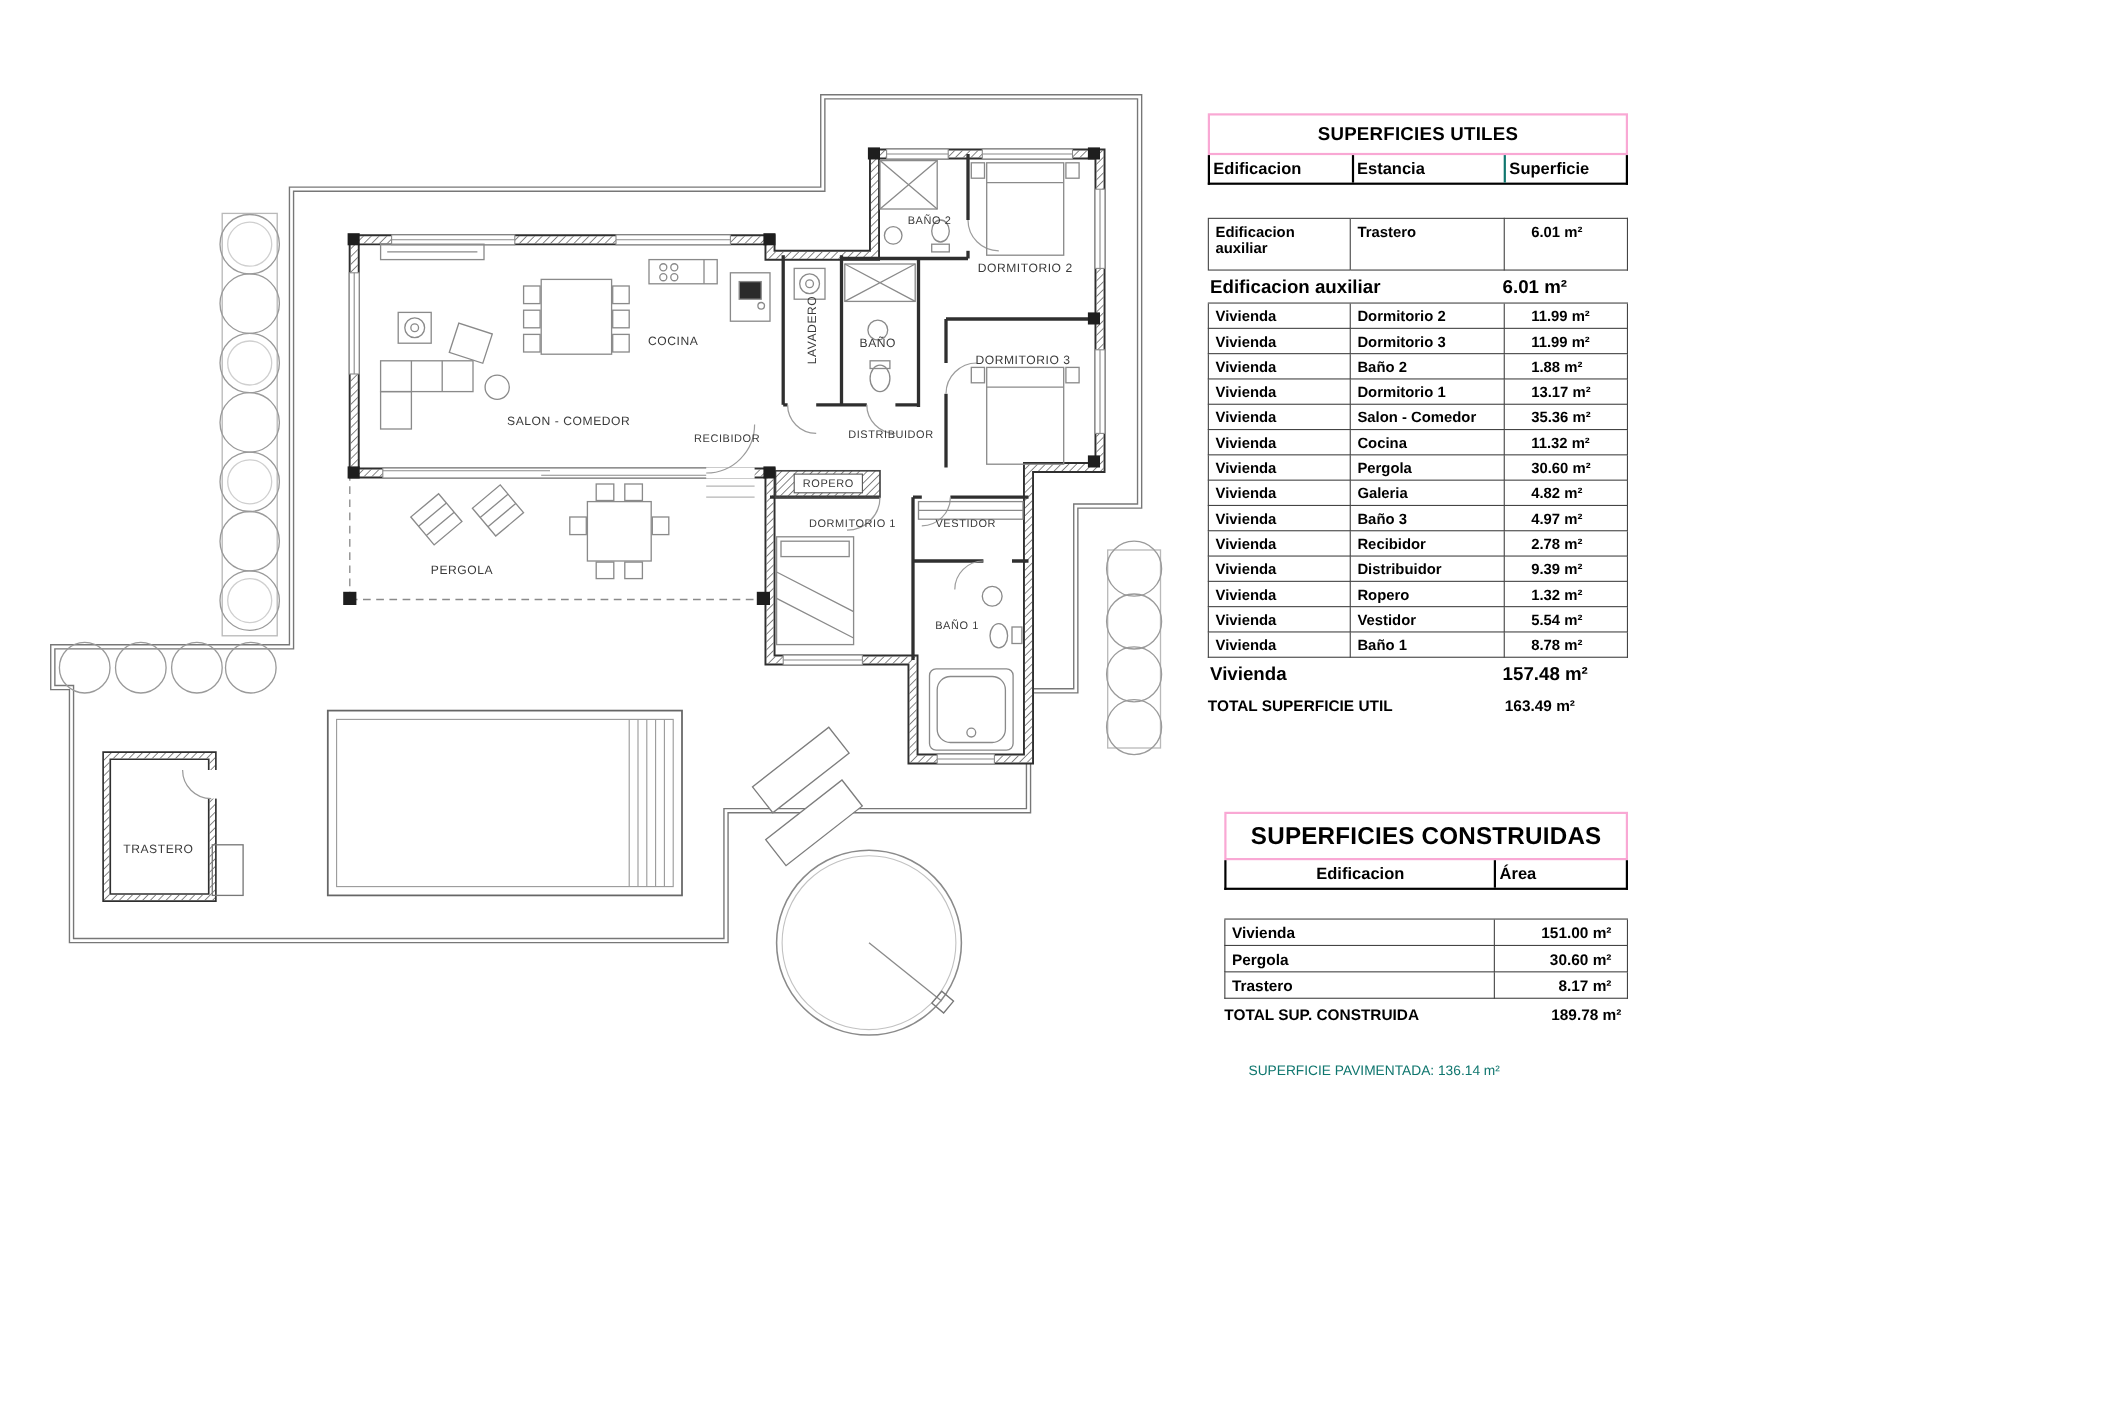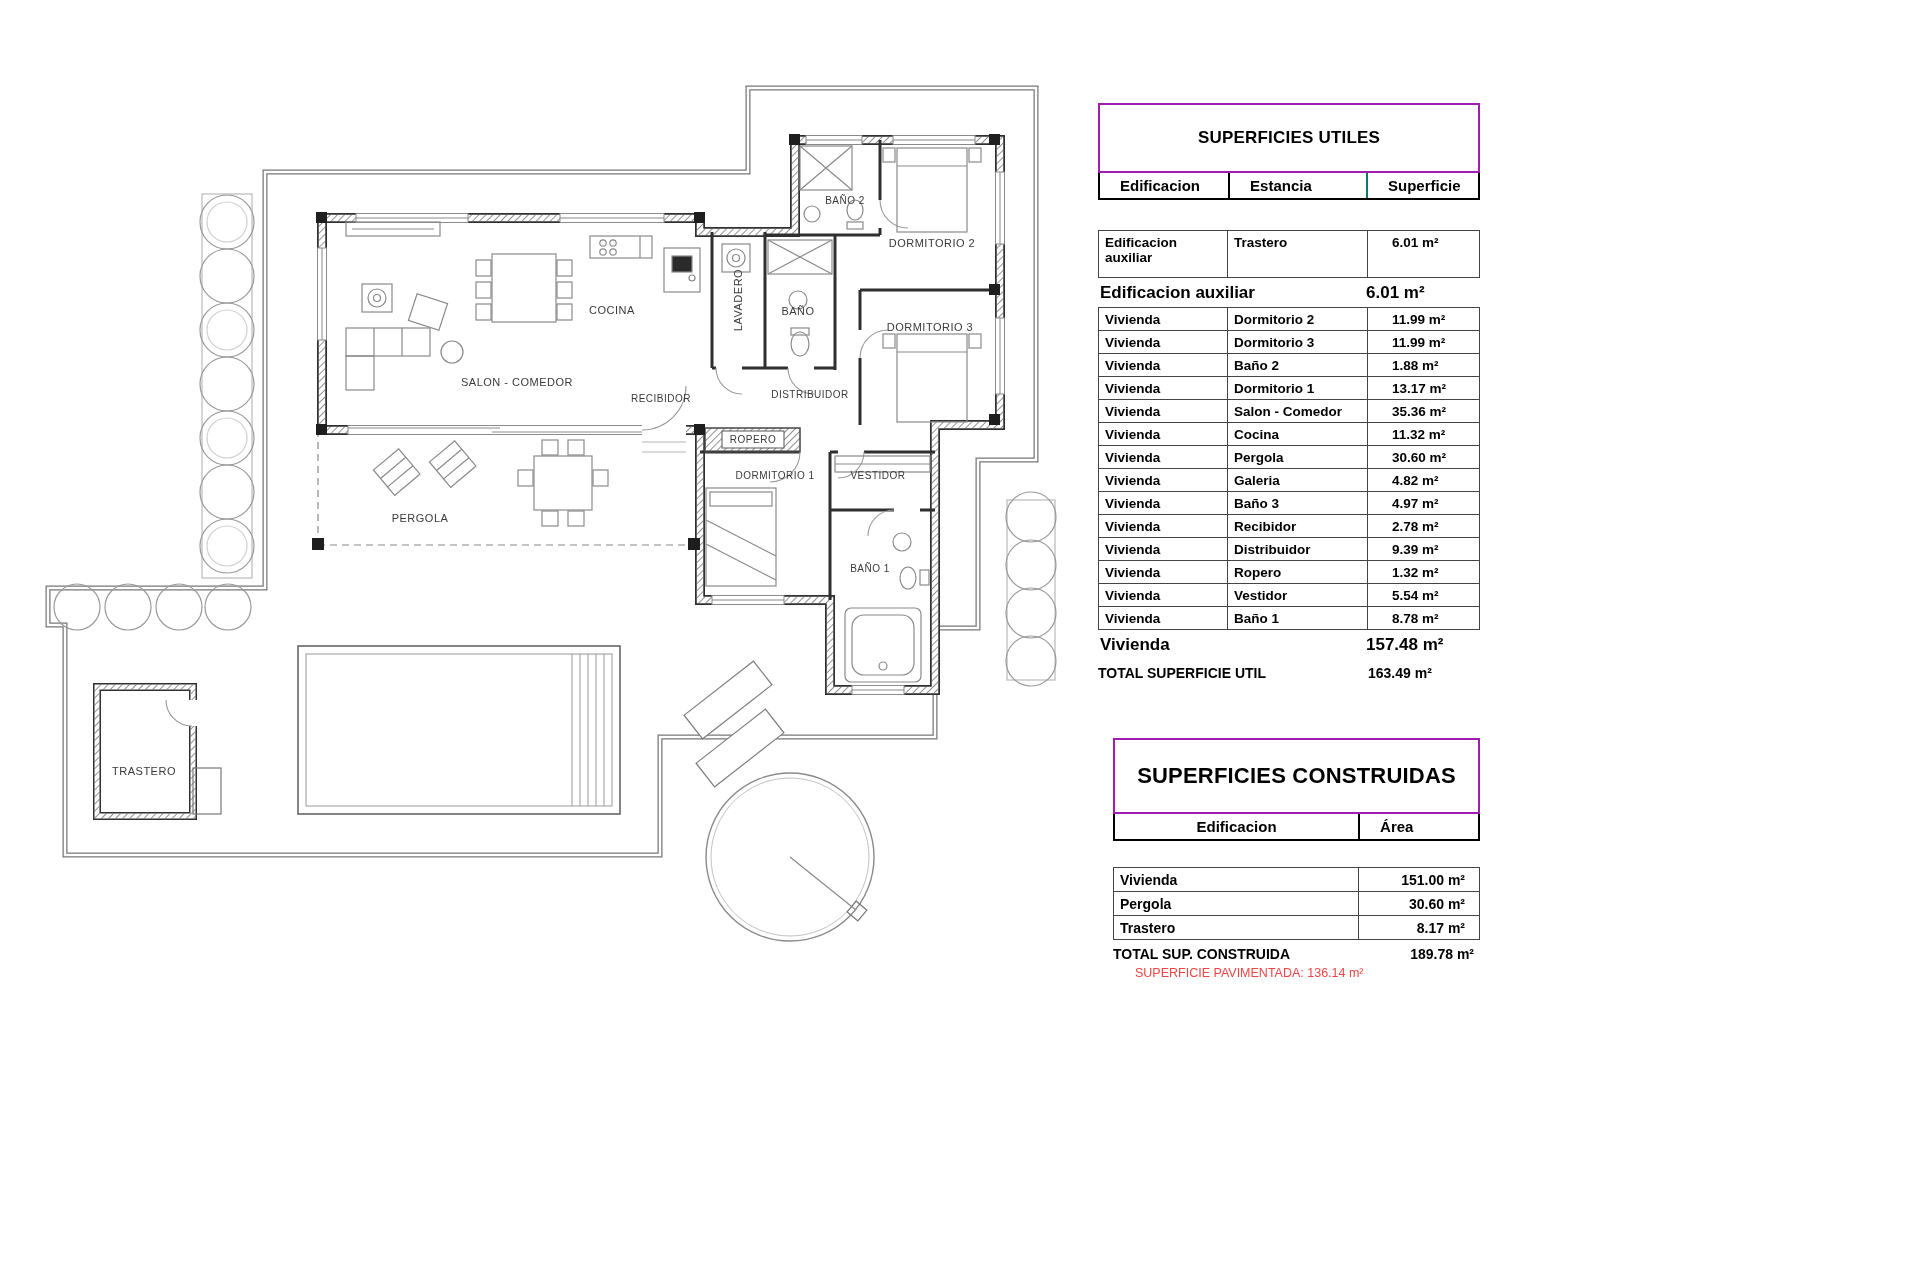--- a/index.html
+++ b/index.html
@@ -7,24 +7,24 @@
   body{width:1920px;height:1280px;background:#fff;position:relative;overflow:hidden;
        font-family:"Liberation Sans",sans-serif;color:#000}
   #plan{position:absolute;left:0;top:0}
   .rl{font-family:"Liberation Sans",sans-serif;font-size:11px;fill:#3a3a3a;letter-spacing:.5px;text-anchor:middle}
   .rls{font-size:10px}
 
   .panel{position:absolute}
   #utiles{left:1098px;top:103px;width:382px}
   #construidas{left:1113px;top:738px;width:367px}
 
-  .tbox{border:2px solid #a21caf;text-align:center;font-weight:bold;font-size:17px;padding:23px 4px;letter-spacing:.2px}
+  .tbox{border:2px solid #f9a8d4;text-align:center;font-weight:bold;font-size:17px;padding:7px 4px;letter-spacing:.2px}
   #construidas .tbox{font-size:22px}
   .hrow{display:flex;border:2px solid #000;border-top:none;font-weight:bold;font-size:15px}
-  .hrow>div{padding:4px 20px}
+  .hrow>div{padding:4px 3px}
   #utiles .h1{width:130px}
   #utiles .h2{width:140px;border-left:2px solid #000}
   #utiles .h3{width:112px;border-left:2px solid #0f766e}
   #construidas .h1{width:246px;text-align:center}
   #construidas .h2{width:121px;border-left:2px solid #000;text-align:left}
 
   .auxrow{display:flex;margin-top:30px;font-weight:bold;font-size:13.5px}
   .auxrow>div{border:1px solid #444;border-left:none;padding:4px 6px;height:48px}
   .auxrow>div:first-child{border-left:1px solid #444;width:130px}
   .auxrow .a2{width:140px}
@@ -45,21 +45,21 @@
   .g2 .r{display:flex;font-weight:bold;font-size:14px}
   .g2 .c{border-right:1px solid #444;border-bottom:1px solid #444;padding:3.5px 6px}
   .g2 .c1{width:246px;border-left:1px solid #444}
   .g2 .c2{width:121px;text-align:right;padding-right:14px}
 
   .totrow{display:flex;font-weight:bold;font-size:14px;margin-top:6px;align-items:baseline}
   .totrow .lab{flex:1}
   #utiles .totrow .val{width:112px}
   #construidas .totrow .val{text-align:left;padding-right:6px}
 
-  #pav{position:absolute;left:1135px;top:966px;font-size:12.5px;color:#ef4444}
+  #pav{position:absolute;left:1135px;top:966px;font-size:12.5px;color:#0f766e}
 </style>
 </head>
 <body>
 
 <svg id="plan" width="1080" height="1280" viewBox="0 0 1080 1280" xmlns="http://www.w3.org/2000/svg">
   <defs>
     <pattern id="hatch" width="5" height="5" patternUnits="userSpaceOnUse" patternTransform="rotate(45)">
       <line x1="0" y1="0" x2="0" y2="5" stroke="#555" stroke-width="1.3"></line>
     </pattern>
     <path id="fp" d="M322,218 H700 V232 H795 V140 H1000 V425 H935 V690 H830 V600 H700 V430 H322 Z" fill="none"></path>

